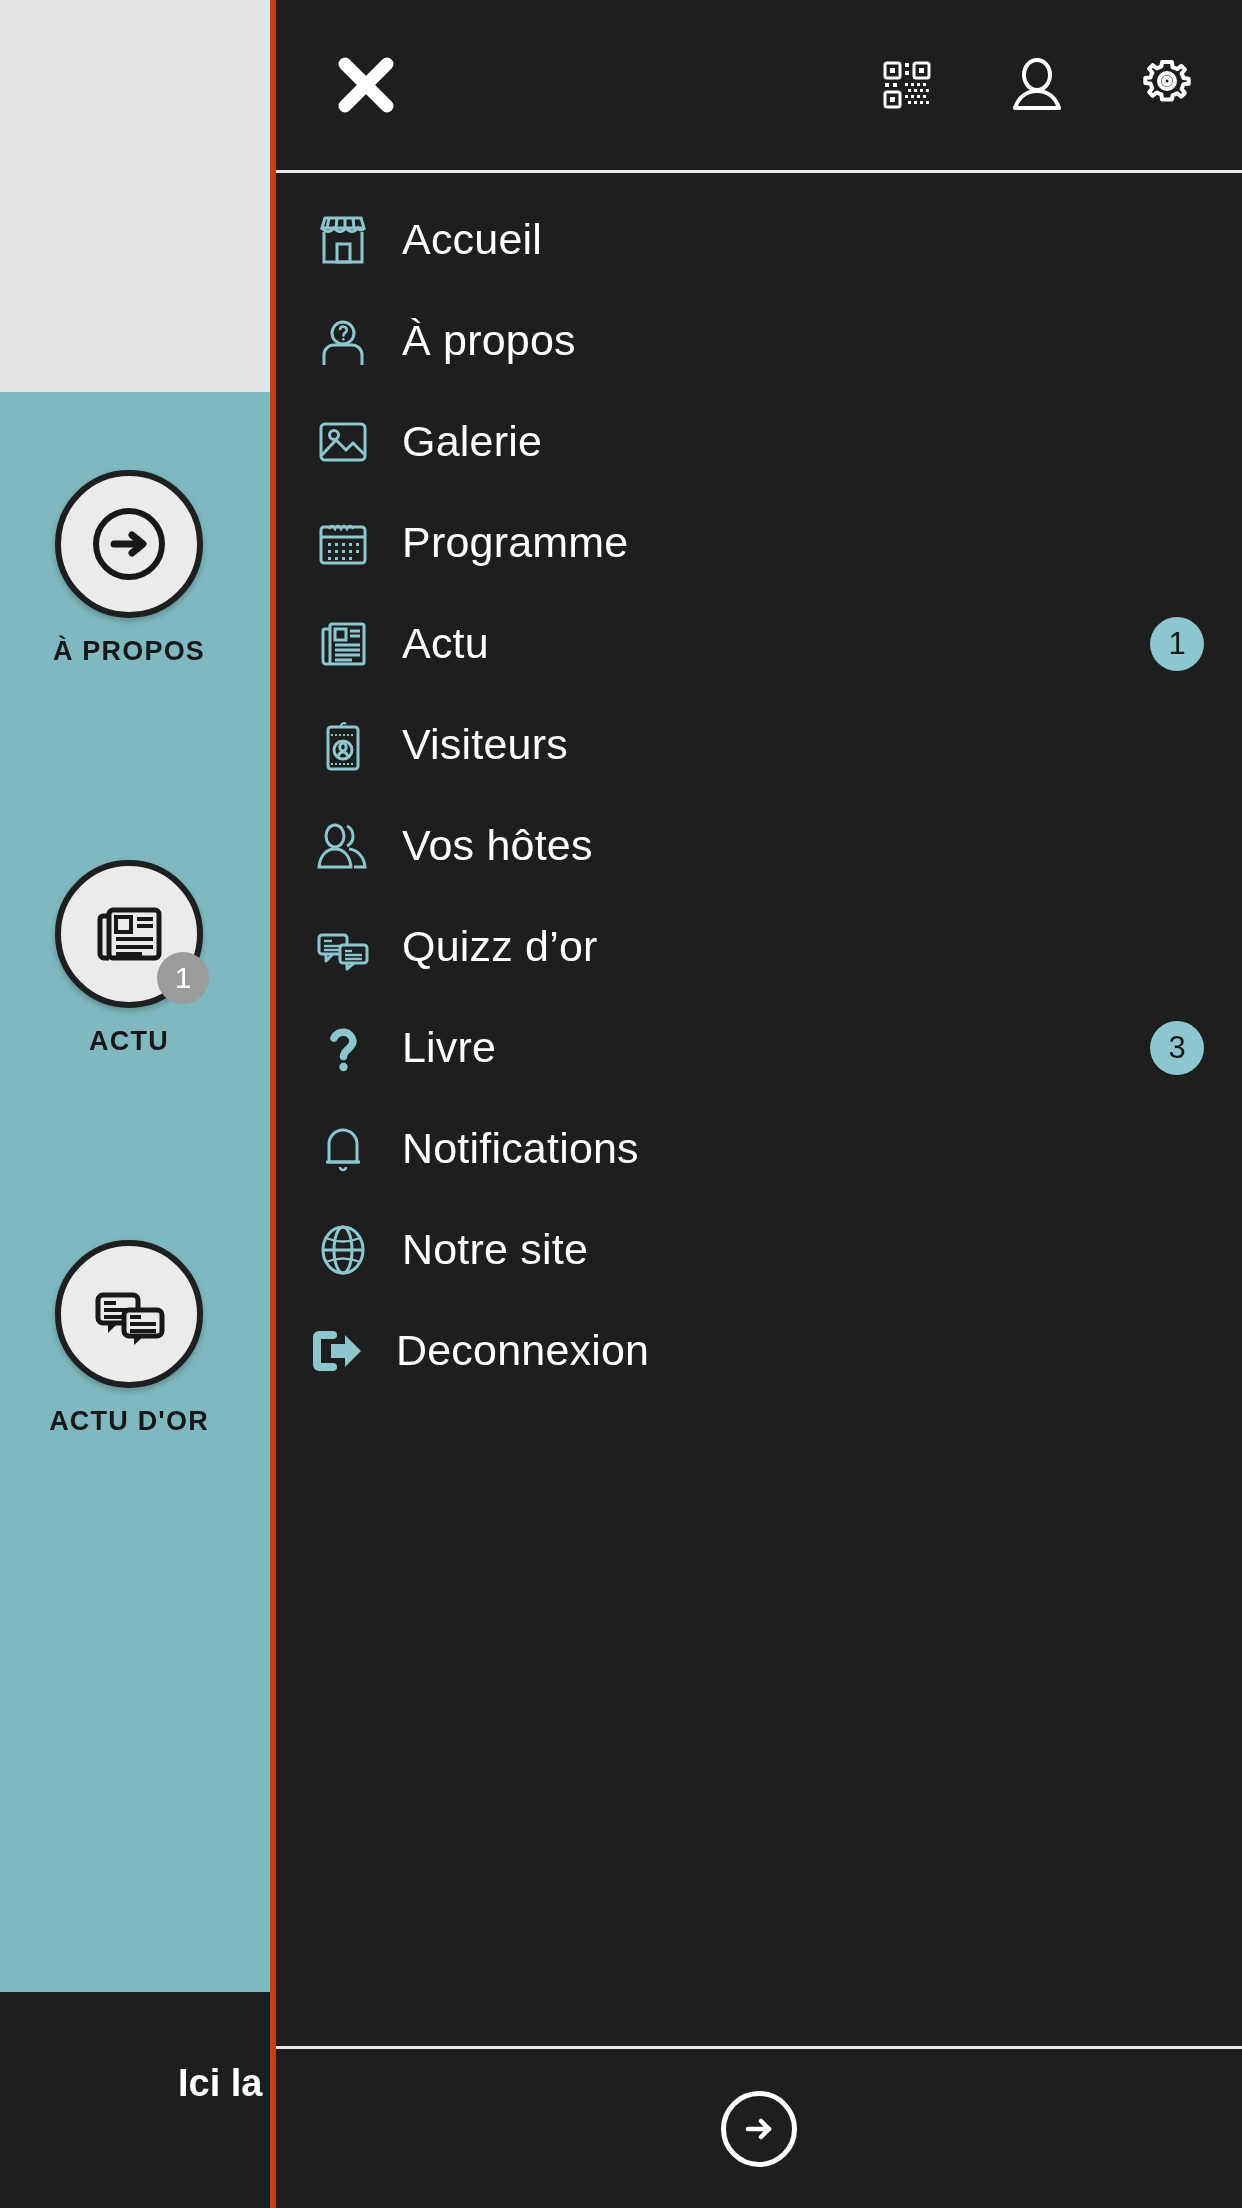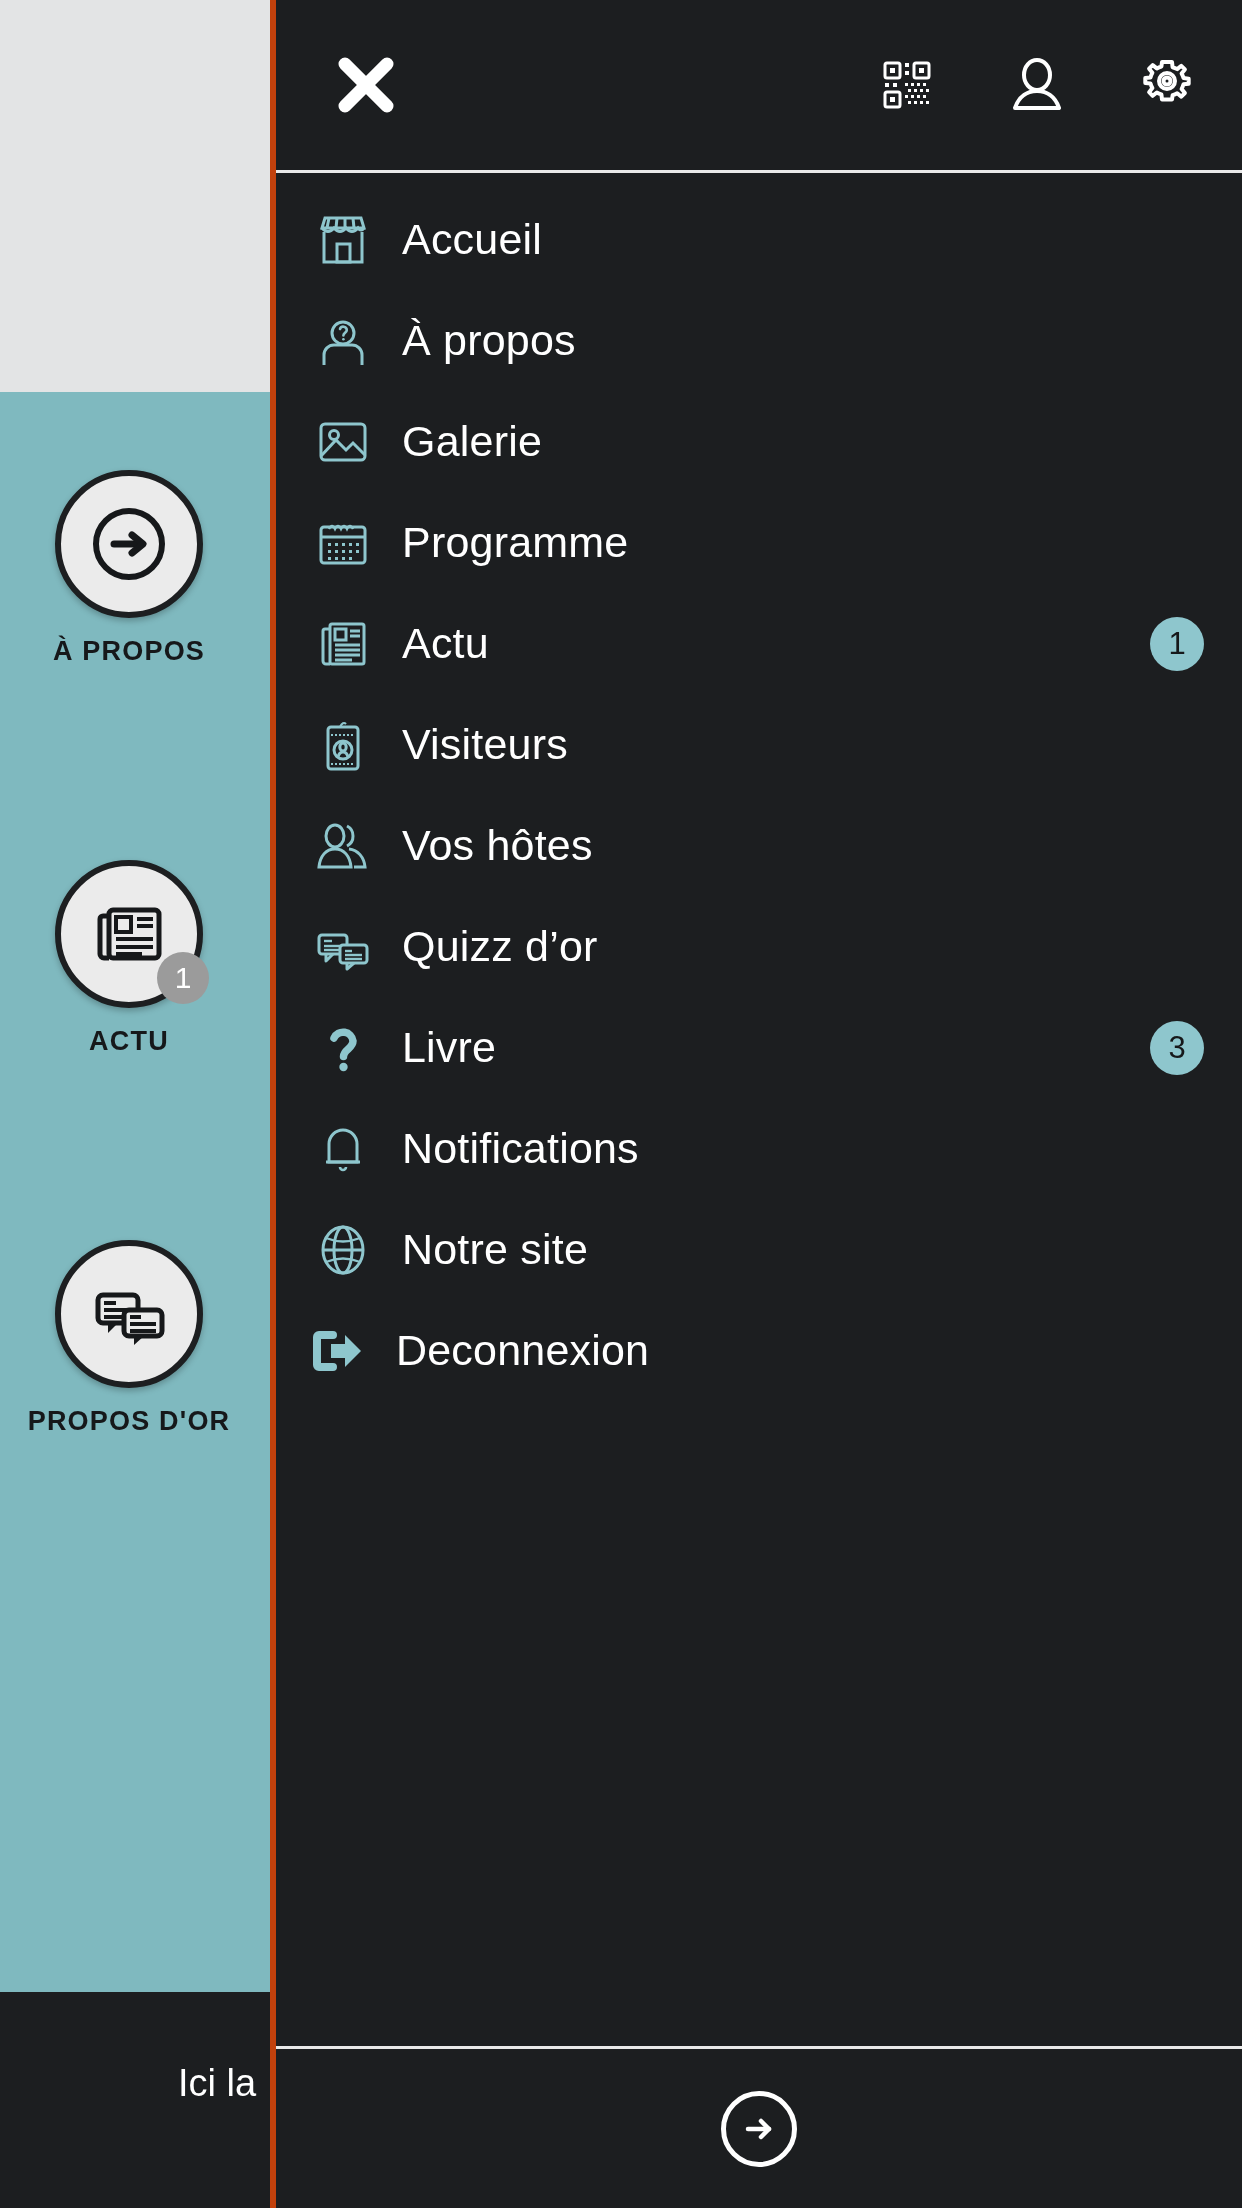--- a/index.html
+++ b/index.html
@@ -38,21 +38,21 @@
   }
   .circle-badge {
     position:absolute; right:-12px; bottom:-2px;
     width:52px; height:52px; border-radius:50%;
     background:#9b9b9b; color:#fff;
     display:flex; align-items:center; justify-content:center;
     font-size:30px; font-weight:400;
   }
   .bg-bottom-text {
     position:absolute; left:178px; top:70px;
-    color:#ffffff; font-size:38px; font-weight:400;
+    color:#ffffff; font-size:38px; font-weight:700;
     white-space:nowrap;
   }
 
   
   #drawer {
     position:absolute; left:270px; top:0;
     width:972px; height:2208px;
     background:#1c1e20;
     border-left:6px solid #c2410c;
     display:flex; flex-direction:column;
@@ -164,21 +164,21 @@
               <line x1="18" y1="39" x2="46" y2="39" stroke="#16181a" stroke-width="4"></line>
               <line x1="18" y1="46" x2="46" y2="46" stroke="#16181a" stroke-width="4"></line>
               <rect x="38" y="39" width="38" height="26" rx="5" fill="#ebebeb" stroke="#16181a" stroke-width="5"></rect>
               <polygon points="48,65 48,74 58,65" fill="#16181a"></polygon>
               <line x1="44" y1="46" x2="55" y2="46" stroke="#16181a" stroke-width="4"></line>
               <line x1="44" y1="53" x2="70" y2="53" stroke="#16181a" stroke-width="4"></line>
               <line x1="44" y1="60" x2="70" y2="60" stroke="#16181a" stroke-width="4"></line>
             </svg>
           </span>
         </div>
-        <div class="nav-circle-label">PROPOS D'OR</div>
+        <div class="nav-circle-label">ACTU D'OR</div>
       </div>
 
     </div>
     <div class="bg-bottom-dark">
       <div class="bg-bottom-text">Ici la</div>
     </div>
   </div>
 
   <div id="drawer">
 

